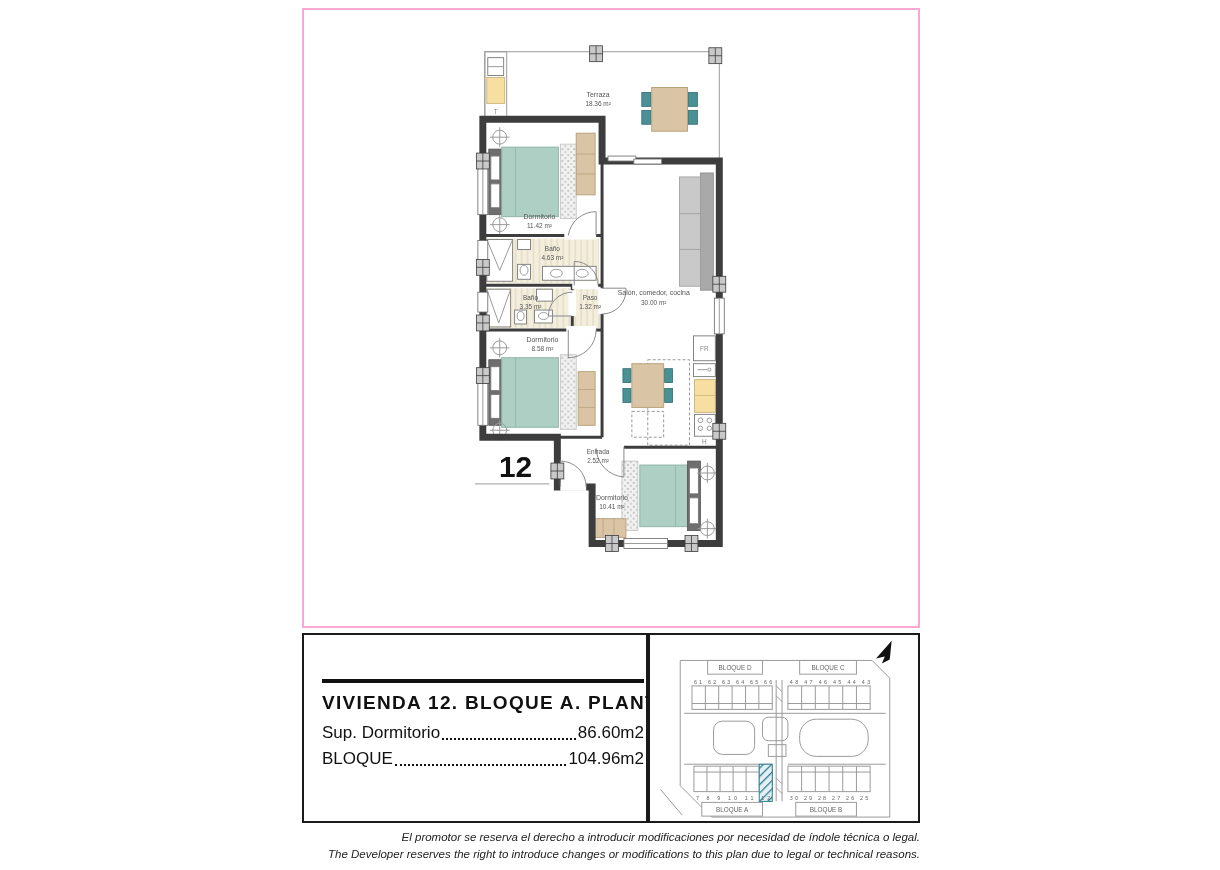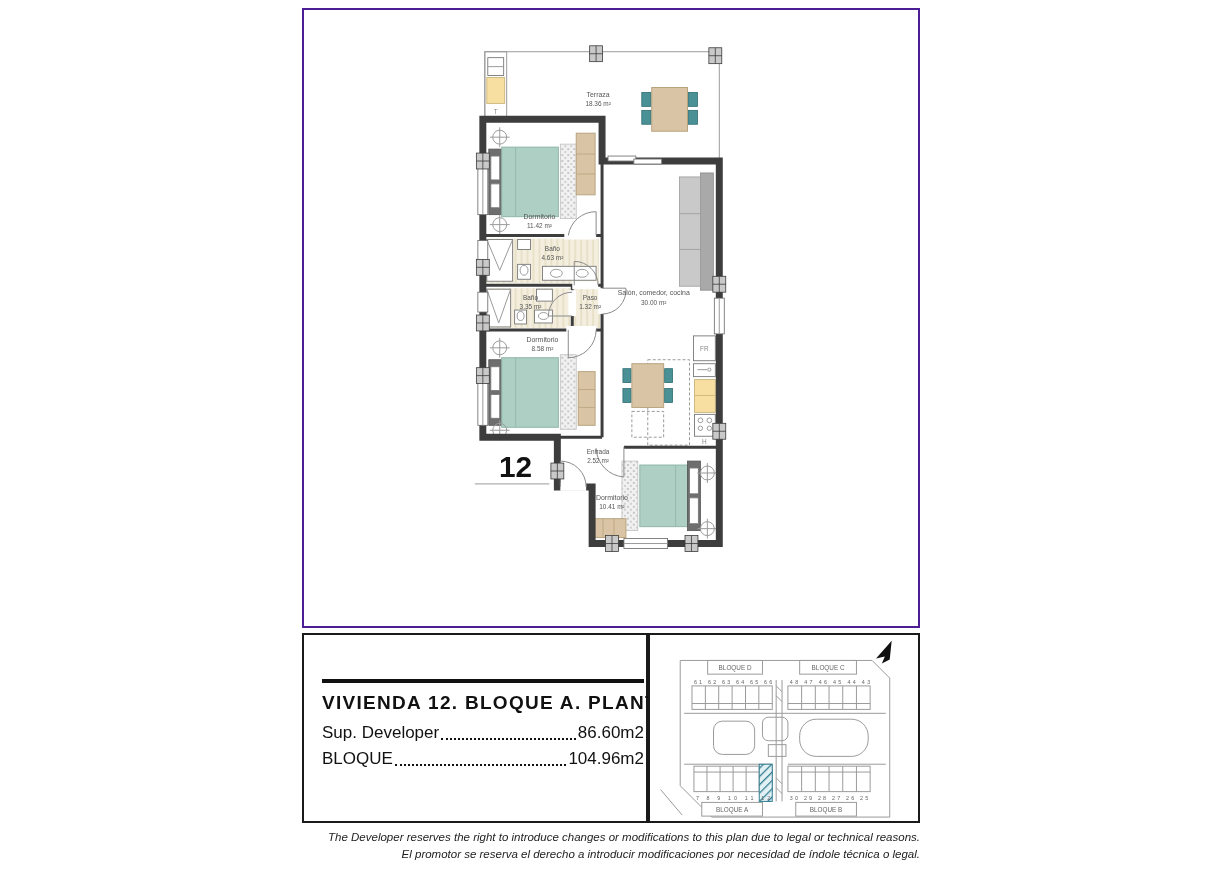--- a/index.html
+++ b/index.html
@@ -1,19 +1,19 @@
 <!DOCTYPE html>
 <html><head>
 <meta charset="utf-8">
 <style>
   * { margin:0; padding:0; box-sizing:border-box; }
   html,body { width:1220px; height:870px; background:#ffffff;
     font-family:"Liberation Sans", sans-serif; color:#111; }
   .abs { position:absolute; }
-  #plan-box   { left:302px; top:8px;   width:618px; height:620px; border:2px solid #4c1d95; background:#fff; }
+  #plan-box   { left:302px; top:8px;   width:618px; height:620px; border:2px solid #f9a8d4; background:#fff; }
   #title-box  { left:302px; top:633px; width:346px; height:190px; border:2px solid #1a1a1a; background:#fff; padding:44px 10px 0 18px; }
   #site-box   { left:648px; top:633px; width:272px; height:190px; border:2px solid #1a1a1a; background:#fff; }
   #disclaimer { left:302px; top:829px; width:618px; text-align:right; font-style:italic;
                 font-size:11.5px; line-height:1.5; color:#222; }
   #plan-box svg, #site-box svg { position:absolute; inset:0; width:100%; height:100%; }
 
   .tb-rule  { width:322px; height:4px; background:#111; margin-bottom:9px; }
   .tb-title { width:322px; font-size:19px; font-weight:bold; letter-spacing:1.3px; white-space:nowrap; margin-bottom:9px; }
   .tb-row   { display:flex; align-items:flex-end; width:322px; font-size:17px; margin-bottom:6px; }
   .tb-label { white-space:nowrap; }
@@ -272,21 +272,21 @@
 
   <text x="213" y="470" class="big">12</text>
   <line x1="172" y1="477" x2="247" y2="477" class="thin"></line>
 </svg>
 </div>
 
 <div id="title-box" class="abs">
   <div class="tb-rule"></div>
   <div class="tb-title">VIVIENDA 12. BLOQUE A. PLANTA 1ª</div>
   <div class="tb-row">
-    <span class="tb-label">Sup. Developer</span>
+    <span class="tb-label">Sup. Dormitorio</span>
     <span class="leader"></span>
     <span class="tb-value">86.60m2</span>
   </div>
   <div class="tb-row">
     <span class="tb-label">BLOQUE</span>
     <span class="leader"></span>
     <span class="tb-value">104.96m2</span>
   </div>
 </div>
 
@@ -348,15 +348,15 @@
   <text x="142" y="169" class="snum" textLength="80" lengthAdjust="spacing">30 29 28 27 26 25</text>
 
   <rect x="52" y="171" width="62" height="14" class="sbox"></rect>
   <text x="83" y="181" class="stext">BLOQUE A</text>
   <rect x="148" y="171" width="62" height="14" class="sbox"></rect>
   <text x="179" y="181" class="stext">BLOQUE B</text>
 </svg>
 </div>
 
 <div id="disclaimer" class="abs">
+  <div>El promotor se reserva el derecho a introducir modificaciones por necesidad de índole técnica o legal.</div>
   <div>The Developer reserves the right to introduce changes or modifications to this plan due to legal or technical reasons.</div>
-  <div>El promotor se reserva el derecho a introducir modificaciones por necesidad de índole técnica o legal.</div>
 </div>
 
 </body></html>

